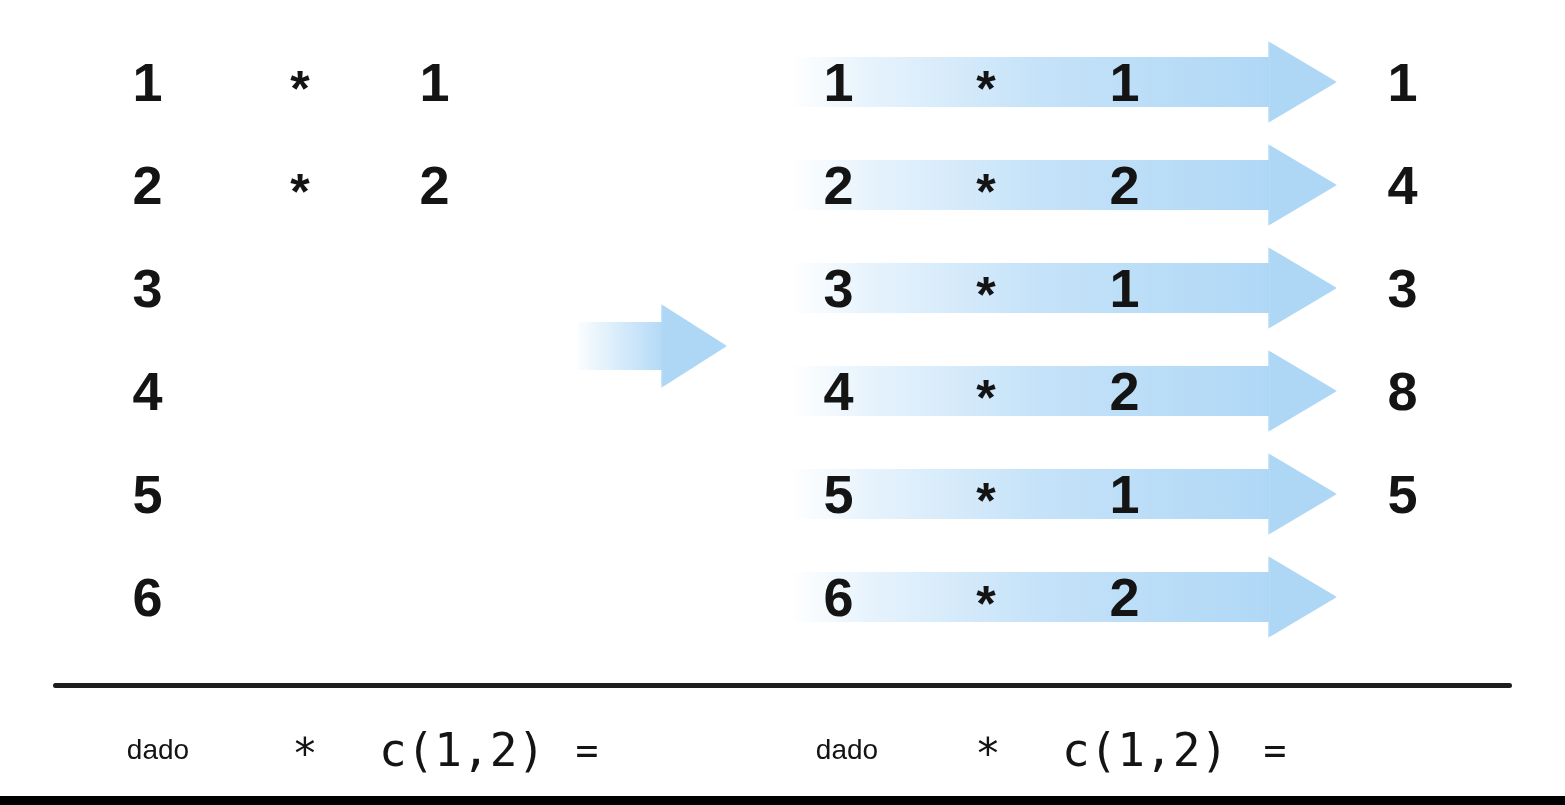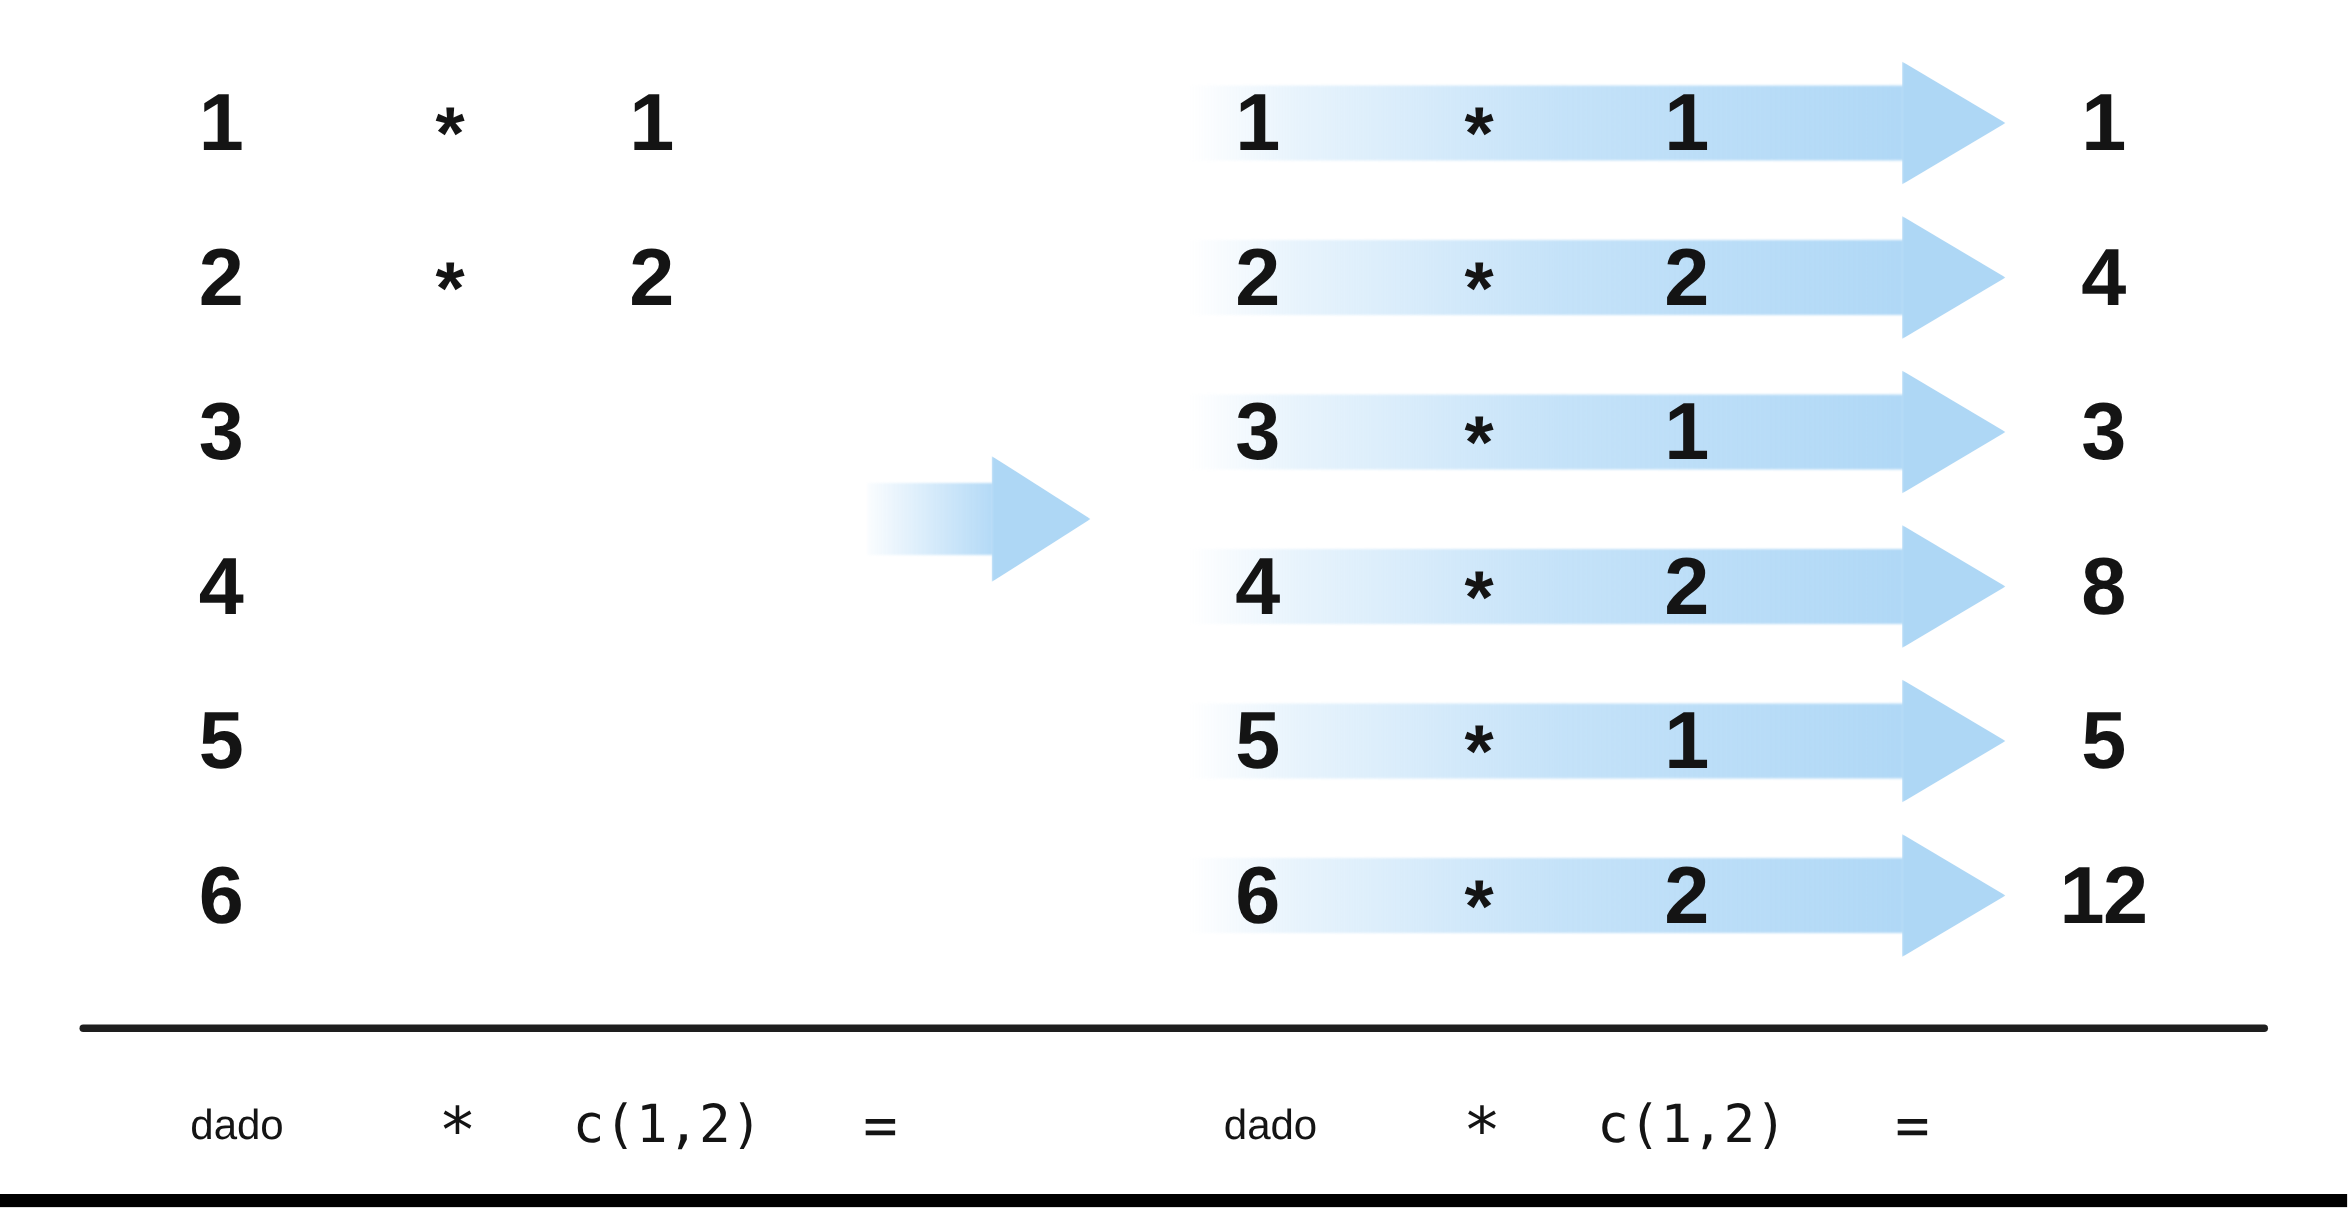--- a/index.html
+++ b/index.html
@@ -89,21 +89,22 @@
     position: absolute;
     left: 53px; top: 683px;
     width: 1459px; height: 5px;
     background: #1e1e1e;
     border-radius: 3px;
   }
 
   .formula-row { top: 698px; }
   .code {
     font-family: "DejaVu Sans Mono", monospace;
-    font-size: 35px;
+    font-size: 46px;
+    margin-left: 17px;
   }
   .word {
     font-family: "Liberation Sans", sans-serif;
     font-size: 28px;
   }
   .fstar { font-family: "DejaVu Sans Mono", monospace; font-size: 42px; }
   .fstar > i { font-style: normal; position: relative; top: 4px; }
   .feq { font-family: "DejaVu Sans Mono", monospace; font-size: 38px; }
 
   .fl-vector { left: 158px; }
@@ -193,21 +194,20 @@
     <span class="tok star op"><i>*</i></span>
     <span class="tok num b">1</span>
     <span class="tok num res">5</span>
   </div>
   <div class="row rrow" style="top:545px">
     <div class="arrow-body"></div>
     <div class="arrow-head"></div>
     <span class="tok num a">6</span>
     <span class="tok star op"><i>*</i></span>
     <span class="tok num b">2</span>
-    <span class="tok num res">12</span>
   </div>
 
   <div class="rule"></div>
 
   <div class="row formula-row">
     <span class="tok word fl-vector">dado</span>
     <span class="tok fstar fl-op"><i>*</i></span>
     <span class="tok code fl-arg">c(1,2)</span>
     <span class="tok feq fl-eq">=</span>
 

